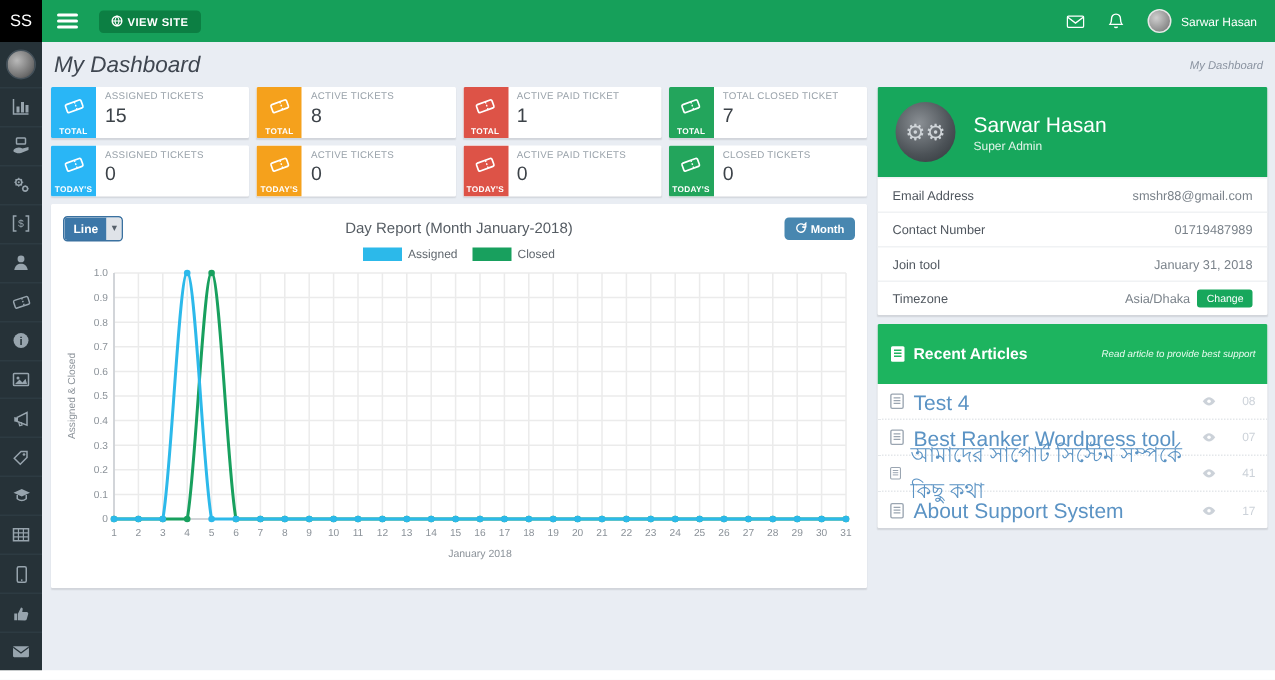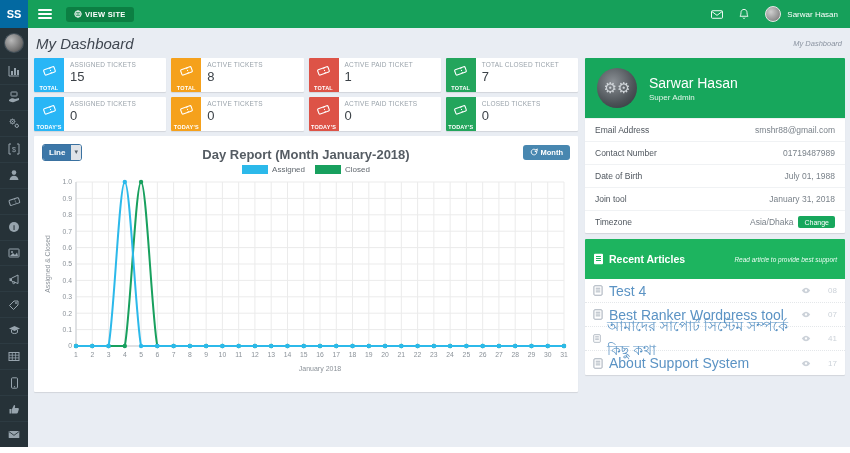--- a/index.html
+++ b/index.html
@@ -1,21 +1,21 @@
 <!DOCTYPE html>
 <html><head>
 <meta charset="utf-8">
 <style>
   * { margin:0; padding:0; box-sizing:border-box; }
   html,body { width:850px; height:453px; font-family:"Liberation Sans", sans-serif; background:#fff; overflow:hidden; }
   .app { position:relative; width:850px; height:453px; background:#fff; }
 
   
   .navbar { position:absolute; top:0; left:0; width:850px; height:28px; background:#16a05a; display:flex; align-items:center; z-index:5; }
-  .logo-box { width:28px; height:28px; background:#0369a1; color:#fff; font-weight:bold; font-size:11px; display:flex; align-items:center; justify-content:center; }
+  .logo-box { width:28px; height:28px; background:#000000; color:#fff; font-weight:normal; font-size:11px; display:flex; align-items:center; justify-content:center; }
   .hamburger { width:14px; height:10px; margin-left:10px; display:flex; flex-direction:column; justify-content:space-between; cursor:pointer; }
   .hamburger span { display:block; height:2px; background:#fff; border-radius:1px; }
   .view-site { margin-left:14px; background:#0c7f43; color:#fff; font-size:7.5px; font-weight:bold; letter-spacing:.3px; padding:3px 8px; border-radius:3px; display:flex; align-items:center; gap:3px; border:none; cursor:pointer; }
   .nav-right { margin-left:auto; display:flex; align-items:center; gap:16px; padding-right:12px; }
   .nav-ico { color:#fff; display:flex; align-items:center; cursor:pointer; }
   .nav-user { display:flex; align-items:center; gap:6px; cursor:pointer; }
   .nav-avatar { width:16px; height:16px; border-radius:50%; background:radial-gradient(circle at 35% 35%, #cfcfcf, #8c8c8c 70%, #5c5c5c); border:1px solid #e7e7e7; }
   .nav-user-name { color:#fff; font-size:8px; }
 
   
@@ -38,21 +38,21 @@
   .stat-scope { position:absolute; bottom:1px; left:0; right:0; text-align:center; color:#fff; font-size:5.5px; font-weight:bold; letter-spacing:.2px; }
   .stat-body { padding:3px 0 0 6px; }
   .stat-label { font-size:6.5px; color:#9aa3ab; letter-spacing:.2px; }
   .stat-value { font-size:13px; color:#3c4248; margin-top:1px; }
 
   .chart-card { background:#fff; height:256px; box-shadow:0 1px 1px rgba(0,0,0,.1); border-radius:1px; padding:6px 8px 4px 8px; position:relative; }
   .chart-head { height:20px; display:flex; align-items:center; }
   .type-select { display:flex; align-items:stretch; height:17px; border-radius:3px; overflow:hidden; cursor:pointer; border:1px solid #3a71a0; }
   .type-select .ts-label { background:#3c77a8; color:#fff; font-size:8px; font-weight:bold; display:flex; align-items:center; padding:0 6px; }
   .type-select .ts-caret { background:#dfe3e8; color:#56606a; font-size:7px; display:flex; align-items:center; padding:0 3px; }
-  .chart-title { position:absolute; left:0; right:0; text-align:center; font-size:13px; color:#555c63; top:11px;font-weight:bold; }
+  .chart-title { position:absolute; left:0; right:0; text-align:center; font-size:10px; color:#555c63; top:11px; }
   .reload-btn { margin-left:auto; background:#4887b0; color:#fff; border:none; border-radius:3px; font-size:7.5px; font-weight:bold; padding:3px 7px; display:flex; align-items:center; gap:3px; cursor:pointer; }
   .legend-row { height:14px; display:flex; align-items:center; justify-content:center; gap:10px; }
   .legend-item { display:flex; align-items:center; gap:4px; font-size:8px; color:#60676e; }
   .legend-swatch { width:26px; height:9px; display:inline-block; }
 
   
   .right-col { position:absolute; left:557px; top:30px; width:260px; }
   .profile-card { background:#fff; box-shadow:0 1px 1px rgba(0,0,0,.1); border-radius:1px; overflow:hidden; }
   .profile-head { height:60px; background:#17a75c; display:flex; align-items:center; padding:0 12px; gap:12px; }
   .profile-avatar { width:40px; height:40px; border-radius:50%; background:radial-gradient(circle at 40% 35%, #8a8f94, #4c5257 60%, #2e3338); display:flex; align-items:center; justify-content:center; color:#cfd4d8; font-size:15px; flex-shrink:0; }
@@ -542,24 +542,20 @@
         </div>
         <div class="profile-row">
           <span class="pr-label">Email Address</span>
           <span class="pr-value">smshr88@gmail.com</span>
         </div>
         <div class="profile-row">
           <span class="pr-label">Contact Number</span>
           <span class="pr-value">01719487989</span>
         </div>
         <div class="profile-row">
-          <span class="pr-label">Date of Birth</span>
-          <span class="pr-value">July 01, 1988</span>
-        </div>
-        <div class="profile-row">
           <span class="pr-label">Join tool</span>
           <span class="pr-value">January 31, 2018</span>
         </div>
         <div class="profile-row">
           <span class="pr-label">Timezone</span>
           <span class="pr-value">
             <span>Asia/Dhaka</span>
             <button class="change-btn">Change</button>
           </span>
         </div>

